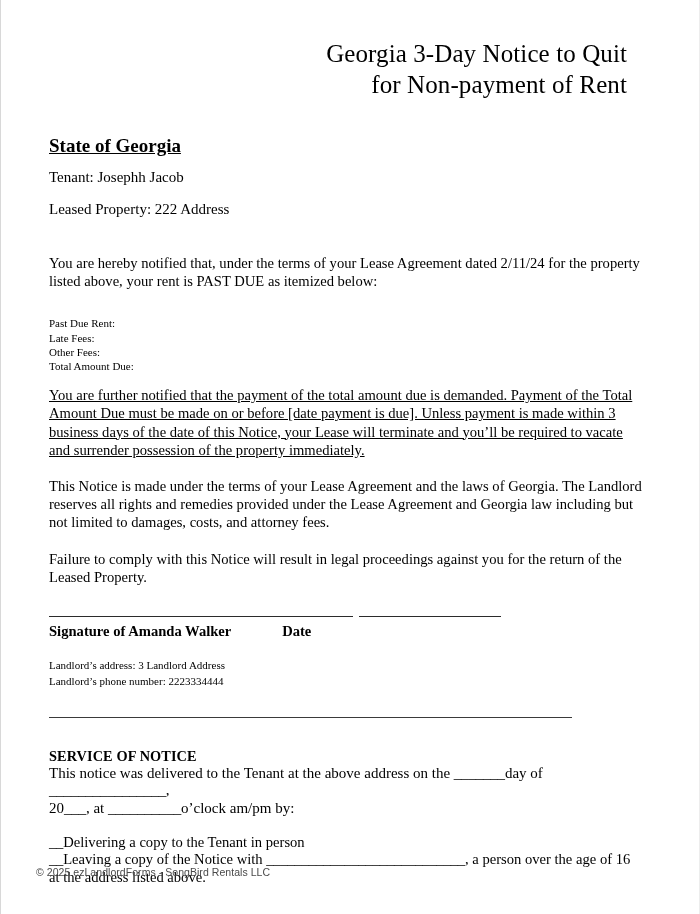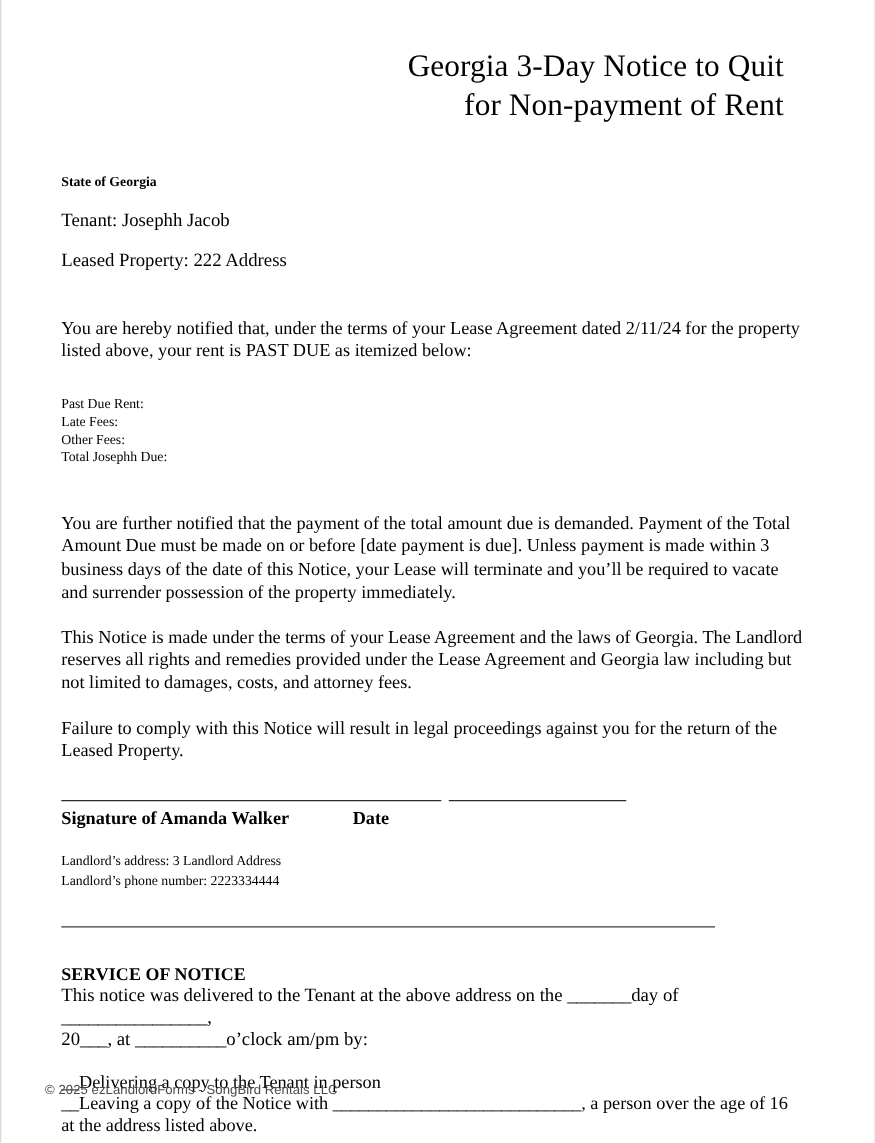--- a/index.html
+++ b/index.html
@@ -39,23 +39,24 @@
     line-height: 31px;
     margin: 16px;
     padding-top: 22px;
     letter-spacing: 0.1px;
   }
   .title-line {
     display: block;
   }
   .state-heading {
     font-weight: bold;
-    font-size: 11px;
+    font-size: 19px;
     margin-top: 37px;
     line-height: 18px;
+    text-decoration: underline;
   }
   .field-line {
     font-size: 15px;
     line-height: 19px;
     margin-top: 13px;
   }
   .para {
     font-size: 14.6px;
     line-height: 18.2px;
     margin-top: 18px;
@@ -69,21 +70,22 @@
     font-size: 11px;
     line-height: 14.2px;
   }
   .itemized .item {
     line-height: 14.2px;
     padding-bottom: 0px;
     margin-bottom: 0px;
     height: 14.2px;
   }
   .para-demand {
-    margin-top: 37px;
+    margin-top: 13px;
+    text-decoration: underline;
   }
   .sig-rules {
     margin-top: 24px;
     height: 12px;
     position: relative;
   }
   .rule {
     position: absolute;
     top: 6px;
     border-top: 1px solid #2b2b2b;
@@ -164,21 +166,21 @@
 
     <div class="field-line">Tenant: Josephh Jacob</div>
     <div class="field-line">Leased Property: 222 Address</div>
 
     <div class="para para-first">You are hereby notified that, under the terms of your Lease Agreement dated 2/11/24 for the property listed above, your rent is PAST DUE as itemized below:</div>
 
     <div class="itemized">
       <div class="item">Past Due Rent:</div>
       <div class="item">Late Fees:</div>
       <div class="item">Other Fees:</div>
-      <div class="item">Total Josephh Due:</div>
+      <div class="item">Total Amount Due:</div>
     </div>
 
     <div class="para para-demand">You are further notified that the payment of the total amount due is demanded. Payment of the Total Amount Due must be made on or before [date payment is due]. Unless payment is made within 3 business days of the date of this Notice, your Lease will terminate and you’ll be required to vacate and surrender possession of the property immediately.</div>
 
     <div class="para">This Notice is made under the terms of your Lease Agreement and the laws of Georgia. The Landlord reserves all rights and remedies provided under the Lease Agreement and Georgia law including but not limited to damages, costs, and attorney fees.</div>
 
     <div class="para">Failure to comply with this Notice will result in legal proceedings against you for the return of the Leased Property.</div>
 
     <div class="sig-rules">
       <div class="rule rule-a"></div>

